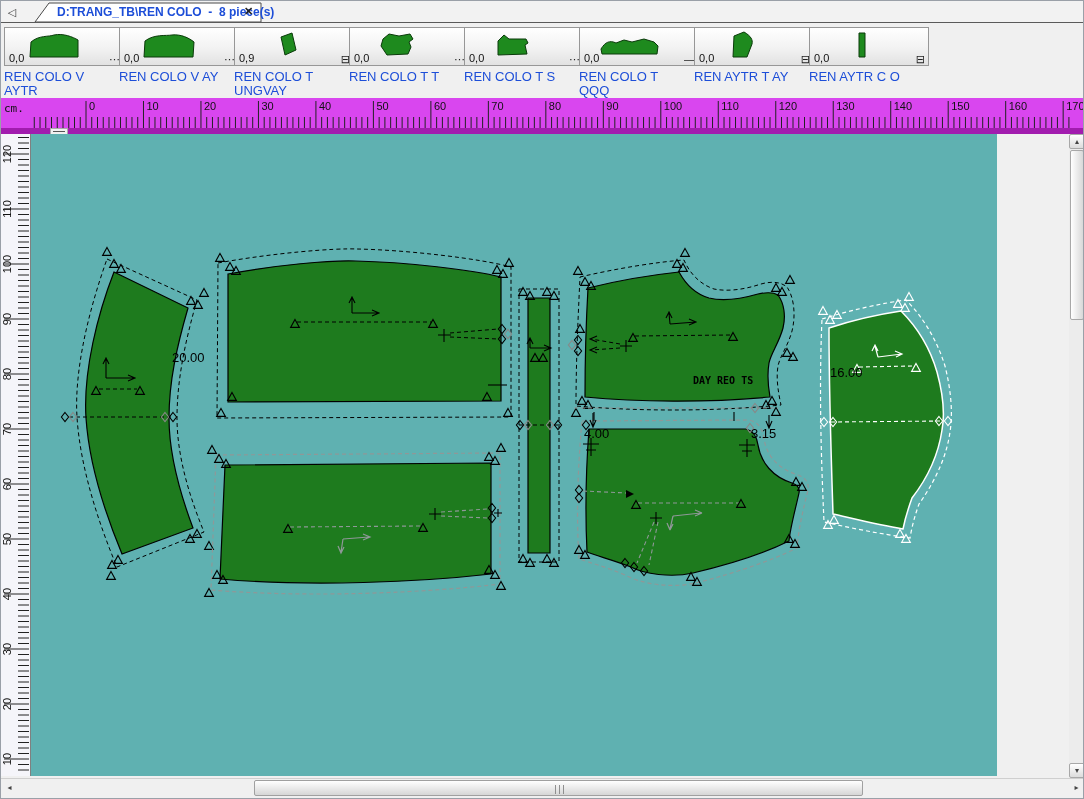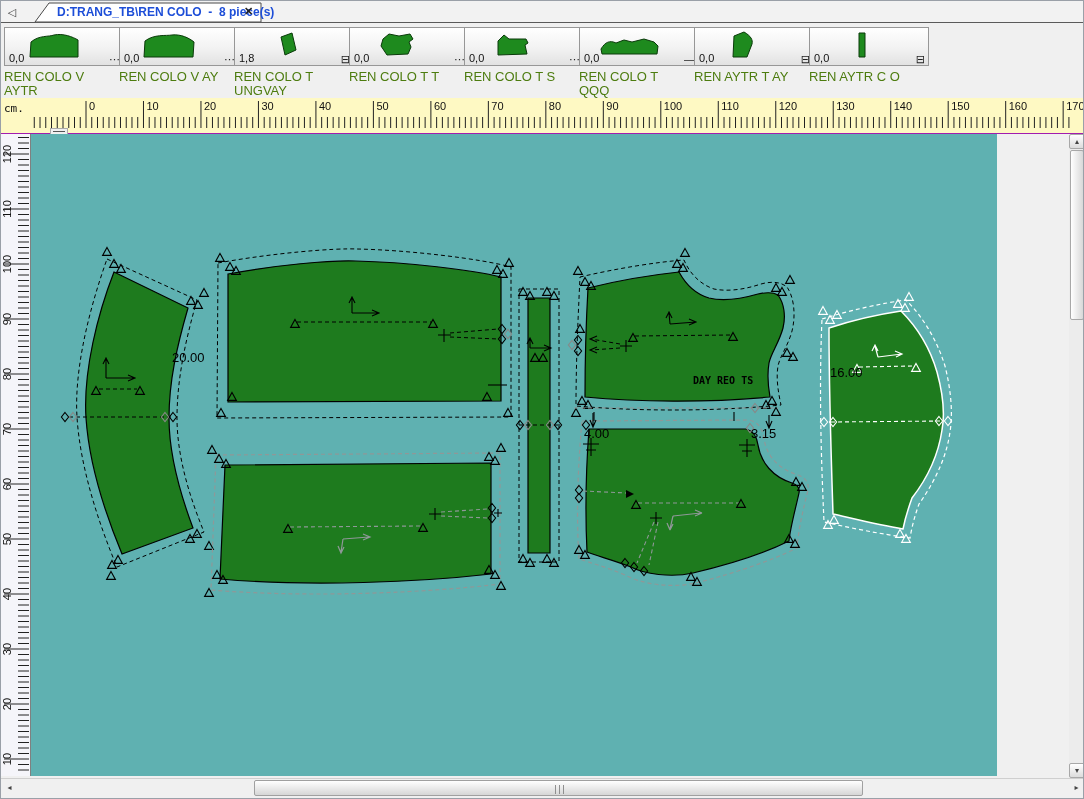--- a/index.html
+++ b/index.html
@@ -25,23 +25,23 @@
   .tab-title{position:absolute;left:56px;top:4px;font-size:12px;font-weight:bold;color:#1d4ed8;white-space:pre;}
   .tab-close{position:absolute;left:243px;top:4px;font-size:11px;font-weight:bold;color:#222;}
   
   .thumbs{position:absolute;left:0;top:22px;width:1084px;height:75px;background:#f0f0f0;}
   .thumb{position:absolute;top:4px;width:112px;}
   .thumb-box{position:relative;width:120px;height:39px;border:1px solid #979797;border-radius:0;
     background:linear-gradient(#ffffff 0%,#f2f2f2 55%,#e2e2e2 100%);}
   .thumb-box svg{position:absolute;left:16px;top:2px;}
   .thumb-coord{position:absolute;left:4px;bottom:1px;font-size:11px;color:#111;}
   .thumb-icon{position:absolute;right:3px;bottom:0px;font-size:11px;color:#222;line-height:12px;}
-  .thumb-label{margin-top:4px;width:108px;font-size:13px;line-height:14px;color:#4d7c0f;}
+  .thumb-label{margin-top:4px;width:108px;font-size:13px;line-height:14px;color:#1d4ed8;}
   
-  .hruler{position:absolute;left:0;top:97px;width:1084px;height:36px;background:#fef9c3;border-bottom:1px solid #a21caf;}
+  .hruler{position:absolute;left:0;top:97px;width:1084px;height:36px;background:#d946ef;border-bottom:6px solid #a21caf;}
   .vruler{position:absolute;left:0;top:133px;width:30px;height:642px;background:#f5f5fa;border-right:1px solid #808080;}
   .splitter{position:absolute;left:49px;top:127px;width:18px;height:10px;background:#f0f0f0;border:1px solid #aaa;}
   .splitter i{display:block;height:1px;background:#555;margin:2px 2px 0 2px;}
   
   .canvas-wrap{position:absolute;left:30px;top:133px;width:966px;height:642px;background:var(--canvas-bg);}
   
   .vscroll{position:absolute;left:1068px;top:133px;width:16px;height:644px;background:#ececec;}
   .vscroll .btn{position:absolute;left:0;width:16px;height:15px;background:linear-gradient(#fff,#dcdcdc);
      border:1px solid #a8a8a8;border-radius:2px;font-size:8px;color:#444;text-align:center;line-height:13px;}
   .vscroll .thumb-v{position:absolute;left:1px;top:16px;width:14px;height:170px;background:linear-gradient(90deg,#fff,#d8d8d8);
@@ -106,21 +106,21 @@
       <span class="thumb-icon">⋯</span>
     </div>
     <div class="thumb-label">REN COLO V AY</div>
   </div>
 
   <div class="thumb" style="left:233px">
     <div class="thumb-box">
       <svg width="70" height="32" viewBox="0 0 70 32">
         <path class="thumb-sil" d="M30,7 L41,3 L45,20 L34,25 Z"></path>
         </svg>
-      <span class="thumb-coord">1,8</span>
+      <span class="thumb-coord">0,9</span>
       <span class="thumb-icon">⊟</span>
     </div>
     <div class="thumb-label">REN COLO T UNGVAY</div>
   </div>
 
   <div class="thumb" style="left:348px">
     <div class="thumb-box">
       <svg width="70" height="32" viewBox="0 0 70 32">
         <path class="thumb-sil" d="M17,9 L23,4 L33,6 L44,4 L47,9 L43,12 L45,17 L42,24 L21,25 L15,16 Z"></path>
         </svg>

